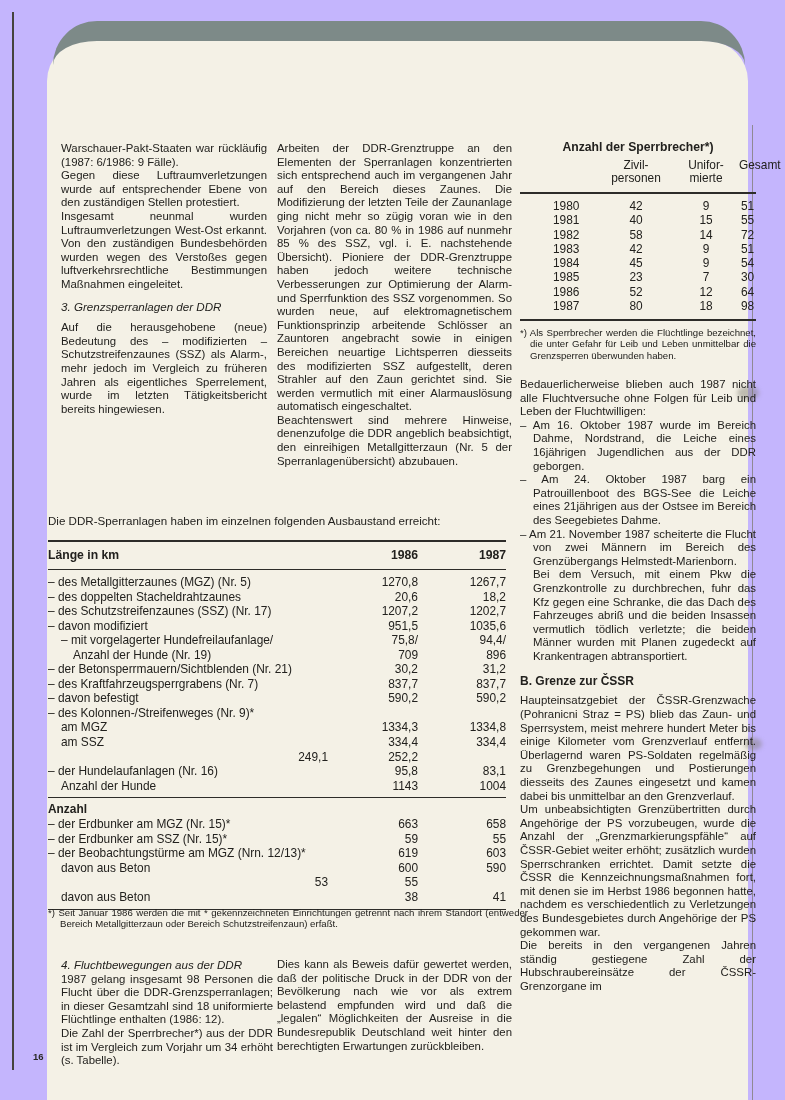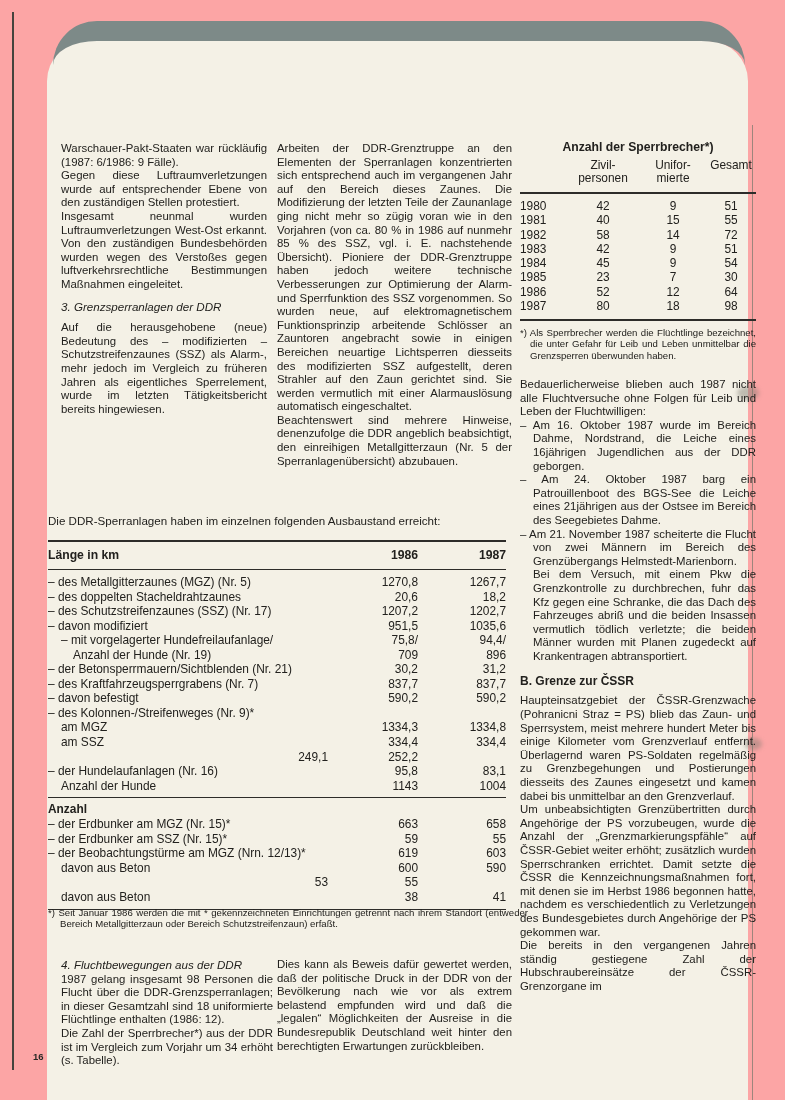--- a/index.html
+++ b/index.html
@@ -1,16 +1,16 @@
 <!DOCTYPE html>
 <html lang="de"><head>
 <meta charset="utf-8">
 <style>
   html,body{margin:0;padding:0;}
-  .sheet{position:relative;width:785px;height:1100px;background:#fca5a5;overflow:hidden;
+  .sheet{position:relative;width:785px;height:1100px;background:#c4b5fd;overflow:hidden;
          font-family:"Liberation Sans",sans-serif;color:#22211e;}
   .panel{position:absolute;left:47px;top:41px;width:701px;height:1059px;background:#f4f1e6;
          border-radius:40px 40px 0 0;}
   .top-bar{position:absolute;left:53px;top:21px;width:692px;height:80px;
          border-top:20px solid #7d8a88;border-radius:44px 44px 0 0;}
   .edge-left{position:absolute;left:12px;top:12px;width:2px;height:1058px;background:#45433d;}
   .edge-right{position:absolute;left:752px;top:125px;width:1px;height:975px;background:#7d7b6f;opacity:.75;}
   .smudge{position:absolute;border-radius:50%;filter:blur(2px);background:rgba(125,122,110,.45);}
 
   .body-txt{font-size:11.4px;line-height:13.6px;text-align:justify;}
@@ -38,21 +38,21 @@
   .mt-val{text-align:right;}
   .ind1{padding-left:13px;}
   .ind2{padding-left:25px;}
   .sec-rule{margin:4px 0 4px 0;}
   .mt-sec{font-weight:bold;line-height:15px;}
   .mt-footnote{position:absolute;left:48px;top:907px;width:468px;padding-left:12px;text-indent:-12px;}
 
   
   .sb-table{margin:2px 0 17px 0;}
   .sb-title{font-weight:bold;font-size:12.2px;text-align:center;margin:0 0 4px 0;}
-  .sb-grid{display:grid;grid-template-columns:46px 74px 66px 1fr;}
+  .sb-grid{display:grid;grid-template-columns:46px 74px 66px 1fr;margin-left:33px;}
   .sb-grid .yr{text-align:left;}
   .sb-grid .c{text-align:center;}
   .sb-head{font-size:11.9px;line-height:13.4px;}
   .pre{white-space:pre-line;}
   .sb-rule{height:1.5px;background:#2d2c29;margin:7px 0 5px 0;}
   .sb-rule2{height:1.5px;background:#2d2c29;margin:6px 0 6px 0;}
   .sb-row{font-size:11.9px;line-height:14.3px;}
   .sb-fn{padding-left:10px;text-indent:-10px;}
 
   .bullet{padding-left:13px;text-indent:-13px;margin:0;}

